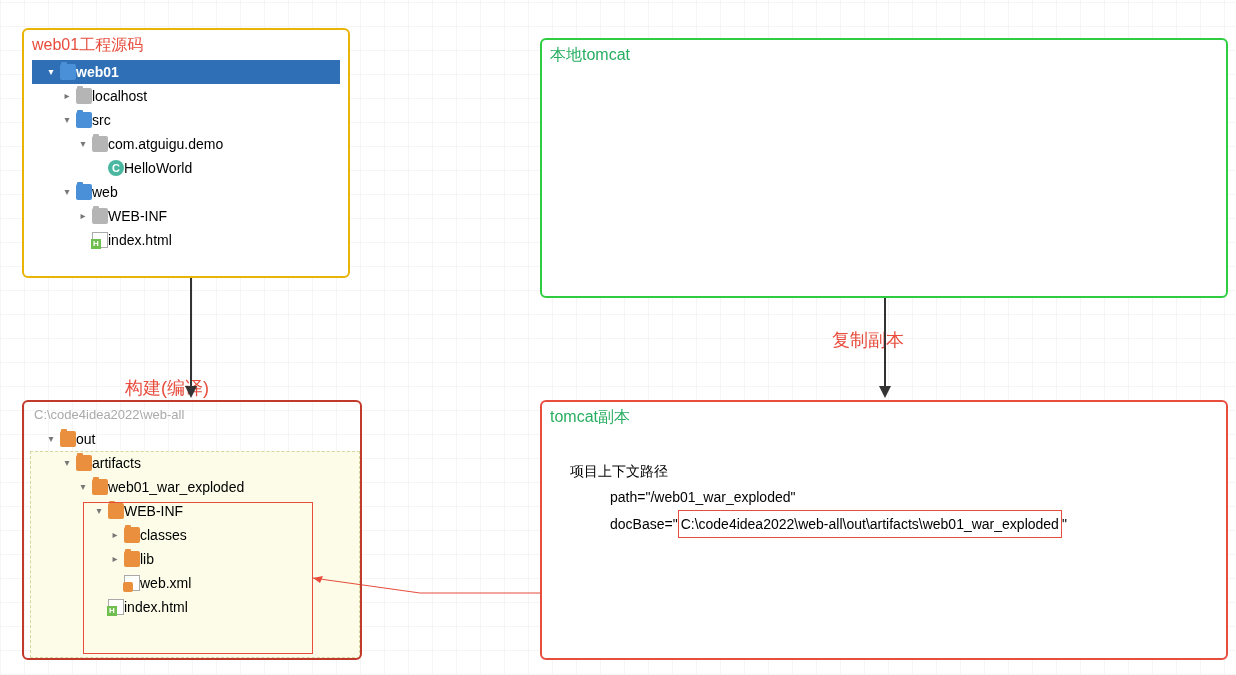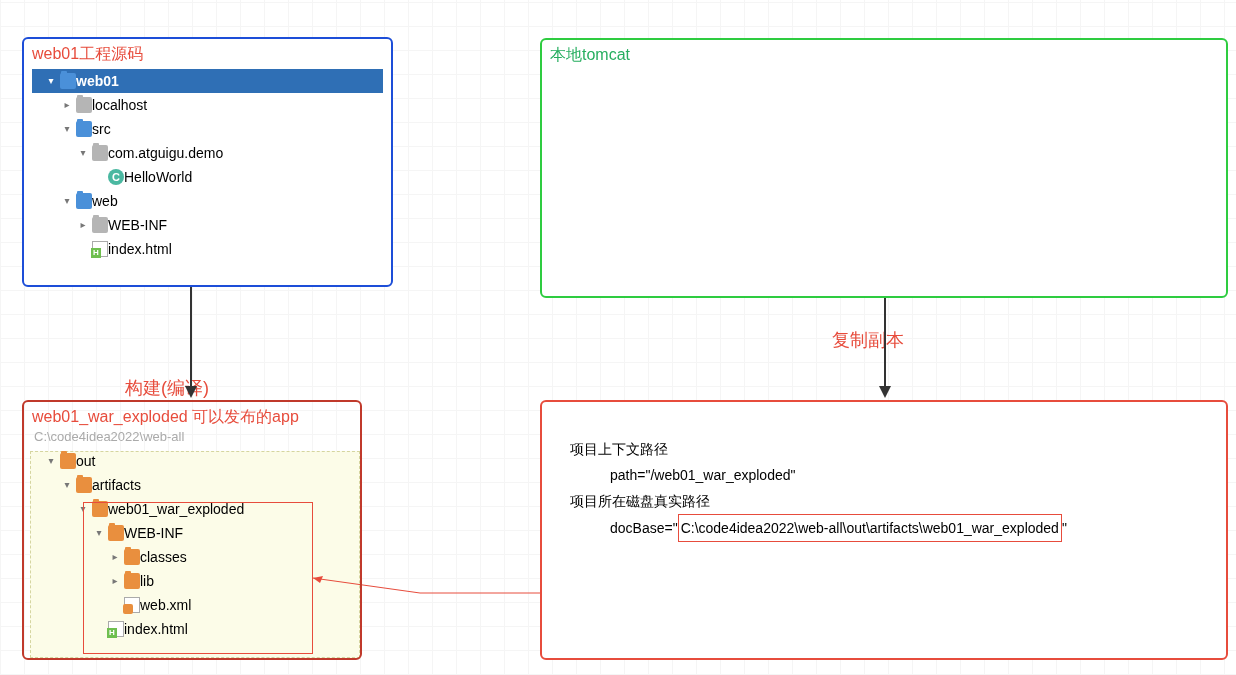--- a/index.html
+++ b/index.html
@@ -1,19 +1,19 @@
 <!DOCTYPE html>
 <html><head>
 <meta charset="utf-8">
 <style>
 *{box-sizing:border-box;margin:0;padding:0;font-family:"Microsoft YaHei",Arial,sans-serif;font-size:14px;}
 body{background:#fff;width:1236px;height:675px;position:relative;overflow:hidden;}
 .grid{position:absolute;inset:0;background-image:repeating-linear-gradient(0deg,#f5f5f5 0,#f5f5f5 1px,transparent 1px,transparent 24px),repeating-linear-gradient(90deg,#f5f5f5 0,#f5f5f5 1px,transparent 1px,transparent 24px);}
 .box{position:absolute;background:#fff;border-radius:6px;padding:4px 8px 8px;}
-.box-source{left:22px;top:37px;width:371px;height:250px;border:2px solid #1d4ed8;}
+.box-source{left:22px;top:28px;width:328px;height:250px;border:2px solid #eab308;}
 .box-tomcat{left:540px;top:38px;width:688px;height:260px;border:2px solid #2ecc40;}
 .box-exploded{left:22px;top:400px;width:340px;height:260px;border:2px solid #c0392b;}
 .box-copy{left:540px;top:400px;width:688px;height:260px;border:2px solid #e74c3c;}
 .title{font-size:16px;line-height:22px;}
 .title.red{color:#e74c3c;}
 .title.green{color:#27ae60;}
 .path-gray{color:#aaa;font-size:13px;padding:1px 2px;}
 .tree{margin-top:4px;}
 .row{display:flex;align-items:center;height:24px;line-height:24px;white-space:nowrap;}
 .row.sel{background:#2f6fb5;color:#fff;}
@@ -98,21 +98,20 @@
         <span class="lbl">index.html</span>
       </div>
   </div>
 </div>
 
 <div class="box box-tomcat" style="z-index:2;">
   <div class="title green">本地tomcat</div>
 </div>
 
 <div class="box box-exploded" style="z-index:2;background:transparent;">
-  <div class="title red">web01_war_exploded 可以发布的app</div>
   <div class="path-gray">C:\code4idea2022\web-all</div>
   <div class="tree">
     <div class="row ind1">
         <span class="arrow">▾</span>
         <span class="icon i-folder-orange"></span>
         <span class="lbl">out</span>
       </div>
     <div class="row ind2">
         <span class="arrow">▾</span>
         <span class="icon i-folder-orange"></span>
@@ -146,24 +145,24 @@
     <div class="row ind4">
         <span class="arrow"></span>
         <span class="icon i-html"></span>
         <span class="lbl">index.html</span>
       </div>
   </div>
 </div>
 <div class="inner-red" style="z-index:3;"></div>
 
 <div class="box box-copy" style="z-index:2;">
+  <div class="title green">tomcat副本</div>
   <div class="conf-block">
     <div>项目上下文路径</div>
     <div class="indent">path="/web01_war_exploded"</div>
-    <div>项目所在磁盘真实路径</div>
     <div class="indent">
       <span>docBase="</span><span class="docbase-box">C:\code4idea2022\web-all\out\artifacts\web01_war_exploded</span><span>"</span>
     </div>
   </div>
 </div>
 
 <div class="label build">构建(编译)</div>
 <div class="label copy">复制副本</div>
 
 <div class="arrow-line" style="left:190px;top:273px;width:2px;height:115px;"></div>

